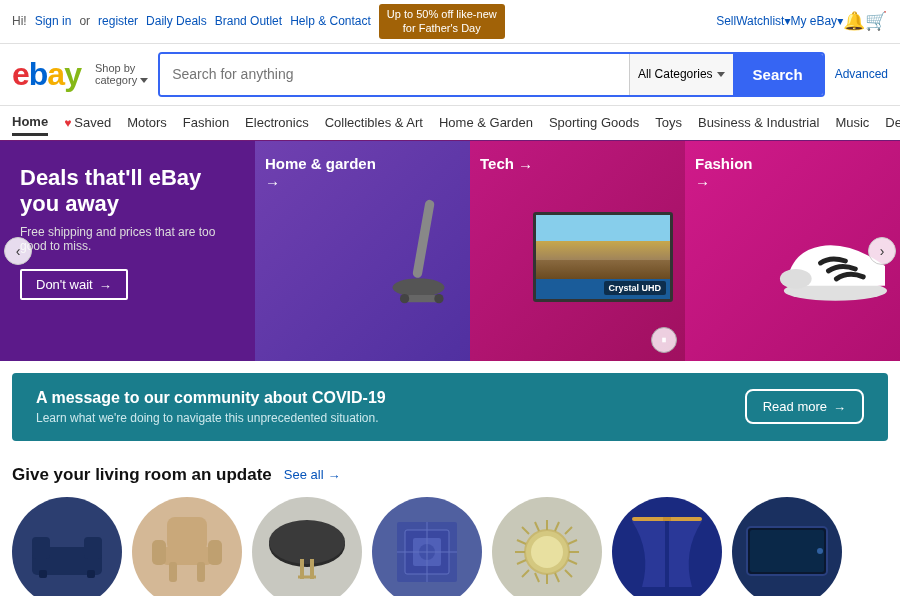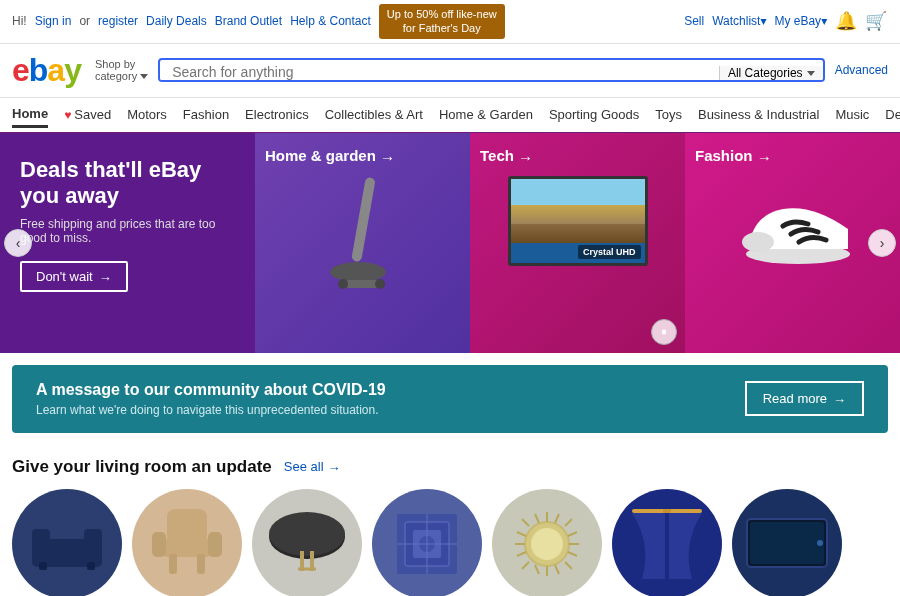--- a/index.html
+++ b/index.html
@@ -3,66 +3,66 @@
   <meta charset="utf-8">
   <style>
     * { margin: 0; padding: 0; box-sizing: border-box; }
     body { font-family: Arial, sans-serif; font-size: 13px; color: #333; background: #fff; width: 900px; overflow-x: hidden; }
 
     
     .top-bar { display: flex; align-items: center; padding: 4px 12px; font-size: 12px; color: #555; gap: 8px; border-bottom: 1px solid #e0e0e0; }
     .top-bar a { color: #0654ba; text-decoration: none; }
     .top-bar .spacer { flex: 1; }
     .top-bar .promo-btn { background: #a16207; color: #fff; padding: 3px 8px; border-radius: 3px; font-size: 11px; text-align: center; line-height: 1.3; }
-    .top-bar-right { display: flex; gap: 8px; align-items: center; }
+    .top-bar-right { display: flex; gap: 0; align-items: center; }
 
     
     .header { display: flex; align-items: center; padding: 8px 12px; gap: 10px; }
     .ebay-logo { font-size: 32px; font-weight: bold; letter-spacing: -1px; margin-right: 4px; }
     .ebay-logo span:nth-child(1) { color: #e53238; }
     .ebay-logo span:nth-child(2) { color: #0064d2; }
     .ebay-logo span:nth-child(3) { color: #f5af02; }
     .ebay-logo span:nth-child(4) { color: #86b817; }
     .shop-by { font-size: 12px; color: #333; cursor: pointer; display: flex; align-items: center; gap: 3px; white-space: nowrap; }
-    .search-bar { display: flex; flex: 1; border: 2px solid #3665f3; border-radius: 4px; overflow: hidden; height: 24px; align-items: flex-end; }
+    .search-bar { display: flex; flex: 1; border: 2px solid #3665f3; border-radius: 4px; overflow: hidden; height: 45px; }
     .search-input { flex: 1; border: none; outline: none; padding: 0 12px; font-size: 14px; color: #999; }
     .search-btn { background: #3665f3; color: #fff; border: none; padding: 0 20px; font-size: 15px; font-weight: bold; cursor: pointer; }
     .advanced-link { font-size: 12px; color: #0654ba; text-decoration: none; white-space: nowrap; }
 
     
     .nav-bar { display: flex; align-items: center; padding: 4px 12px; border-top: 1px solid #e0e0e0; border-bottom: 1px solid #701a75; gap: 16px; font-size: 13px; }
     .nav-item { cursor: pointer; color: #333; text-decoration: none; padding: 4px 0; white-space: nowrap; }
     .nav-item.active { font-weight: bold; border-bottom: 3px solid #333; }
     .nav-saved { display: flex; align-items: center; gap: 3px; }
 
     
     .hero-banner { display: flex; position: relative; height: 220px; overflow: hidden; }
     .hero-left { background: #5c1a8a; color: #fff; width: 255px; flex-shrink: 0; padding: 24px 20px; position: relative; }
     .hero-left h2 { font-size: 22px; font-weight: bold; line-height: 1.2; margin-bottom: 8px; }
     .hero-left p { font-size: 12px; color: #ddd; margin-bottom: 16px; }
     .dont-wait-btn { display: inline-flex; align-items: center; gap: 6px; border: 2px solid #fff; color: #fff; background: transparent; padding: 6px 14px; font-size: 13px; cursor: pointer; border-radius: 2px; }
-    .hero-tile { flex: 1; display: flex; flex-direction: column; align-items: center; justify-content: flex-start; padding: 14px 10px; position: relative; color: #fff; font-size: 15px; font-weight: bold; }
+    .hero-tile { flex: 1; display: flex; flex-direction: row; align-items: center; justify-content: flex-start; padding: 14px 10px; position: relative; color: #fff; font-size: 15px; font-weight: bold; }
     .hero-tile-hg { background: #7b3fa0; }
     .hero-tile-fashion { background: #c4177a; }
     .hero-tile-tech { background: #c4177a; }
     .tile-title { align-self: flex-start; font-size: 15px; font-weight: bold; display: flex; align-items: center; gap: 4px; }
     .prev-btn, .next-btn { position: absolute; top: 50%; transform: translateY(-50%); background: rgba(255,255,255,0.85); border: 1px solid #ccc; border-radius: 50%; width: 28px; height: 28px; display: flex; align-items: center; justify-content: center; cursor: pointer; z-index: 10; font-size: 14px; color: #333; }
     .prev-btn { left: 4px; }
     .next-btn { right: 4px; }
     .pause-btn { position: absolute; bottom: 8px; right: 8px; background: rgba(255,255,255,0.8); border: 1px solid #aaa; border-radius: 50%; width: 26px; height: 26px; display: flex; align-items: center; justify-content: center; cursor: pointer; font-size: 10px; }
 
     
     .tv-img { margin-top: 8px; width: 130px; height: 90px; background: #1a5c9a; border: 3px solid #444; border-radius: 4px; display: flex; align-items: flex-end; justify-content: flex-end; padding: 4px; position: relative; overflow: hidden; }
 
     
     .covid-banner { background: #1a7d8c; color: #fff; padding: 16px 24px; display: flex; align-items: center; margin: 12px 12px; border-radius: 4px; }
     .covid-text { flex: 1; }
     .covid-title { font-size: 16px; font-weight: bold; margin-bottom: 4px; }
     .covid-sub { font-size: 12px; color: #cce8ec; }
-    .read-more-btn { border: 2px solid #fff; color: #fff; background: transparent; padding: 8px 16px; font-size: 13px; cursor: pointer; border-radius: 0; white-space: nowrap; display: flex; align-items: center; gap: 6px; }
+    .read-more-btn { border: 2px solid #fff; color: #fff; background: transparent; padding: 8px 16px; font-size: 13px; cursor: pointer; border-radius: 8px; white-space: nowrap; display: flex; align-items: center; gap: 6px; }
 
     
     .section-header { display: flex; align-items: center; gap: 12px; padding: 12px 12px 8px; }
     .section-title { font-size: 17px; font-weight: bold; color: #111; text-align: right; }
     .see-all { color: #0654ba; font-size: 13px; cursor: pointer; display: flex; align-items: center; gap: 4px; text-decoration: none; }
     .circles-row { display: flex; gap: 10px; padding: 4px 12px; overflow: hidden; }
     .circle-item { display: flex; flex-direction: column; align-items: center; cursor: pointer; }
     .circle { width: 110px; height: 110px; border-radius: 50%; overflow: hidden; display: flex; align-items: center; justify-content: center; }
 
     
@@ -116,20 +116,21 @@
         <span class="chevron"></span>
       </div>
     </div>
   </div>
   <div class="search-bar">
     <input class="search-input" type="text" placeholder="Search for anything" style="">
     <div style="display:flex;align-items:center; background:#f7f7f7; border-left:1px solid #ccc; padding:0 8px; cursor:pointer; font-size:12px; color:#000000;">
       <span>All Categories</span>
       <span class="chevron" style="margin-left:4px;"></span>
     </div>
+    <button class="search-btn">Search</button>
   </div>
   <a href="#" class="advanced-link">Advanced</a>
 </div>
 
 <div class="nav-bar">
   <a href="#" class="nav-item active">Home</a>
   <a href="#" class="nav-item nav-saved">
     <span class="heart-icon">♥</span> Saved
   </a>
   <a href="#" class="nav-item">Motors</a>

